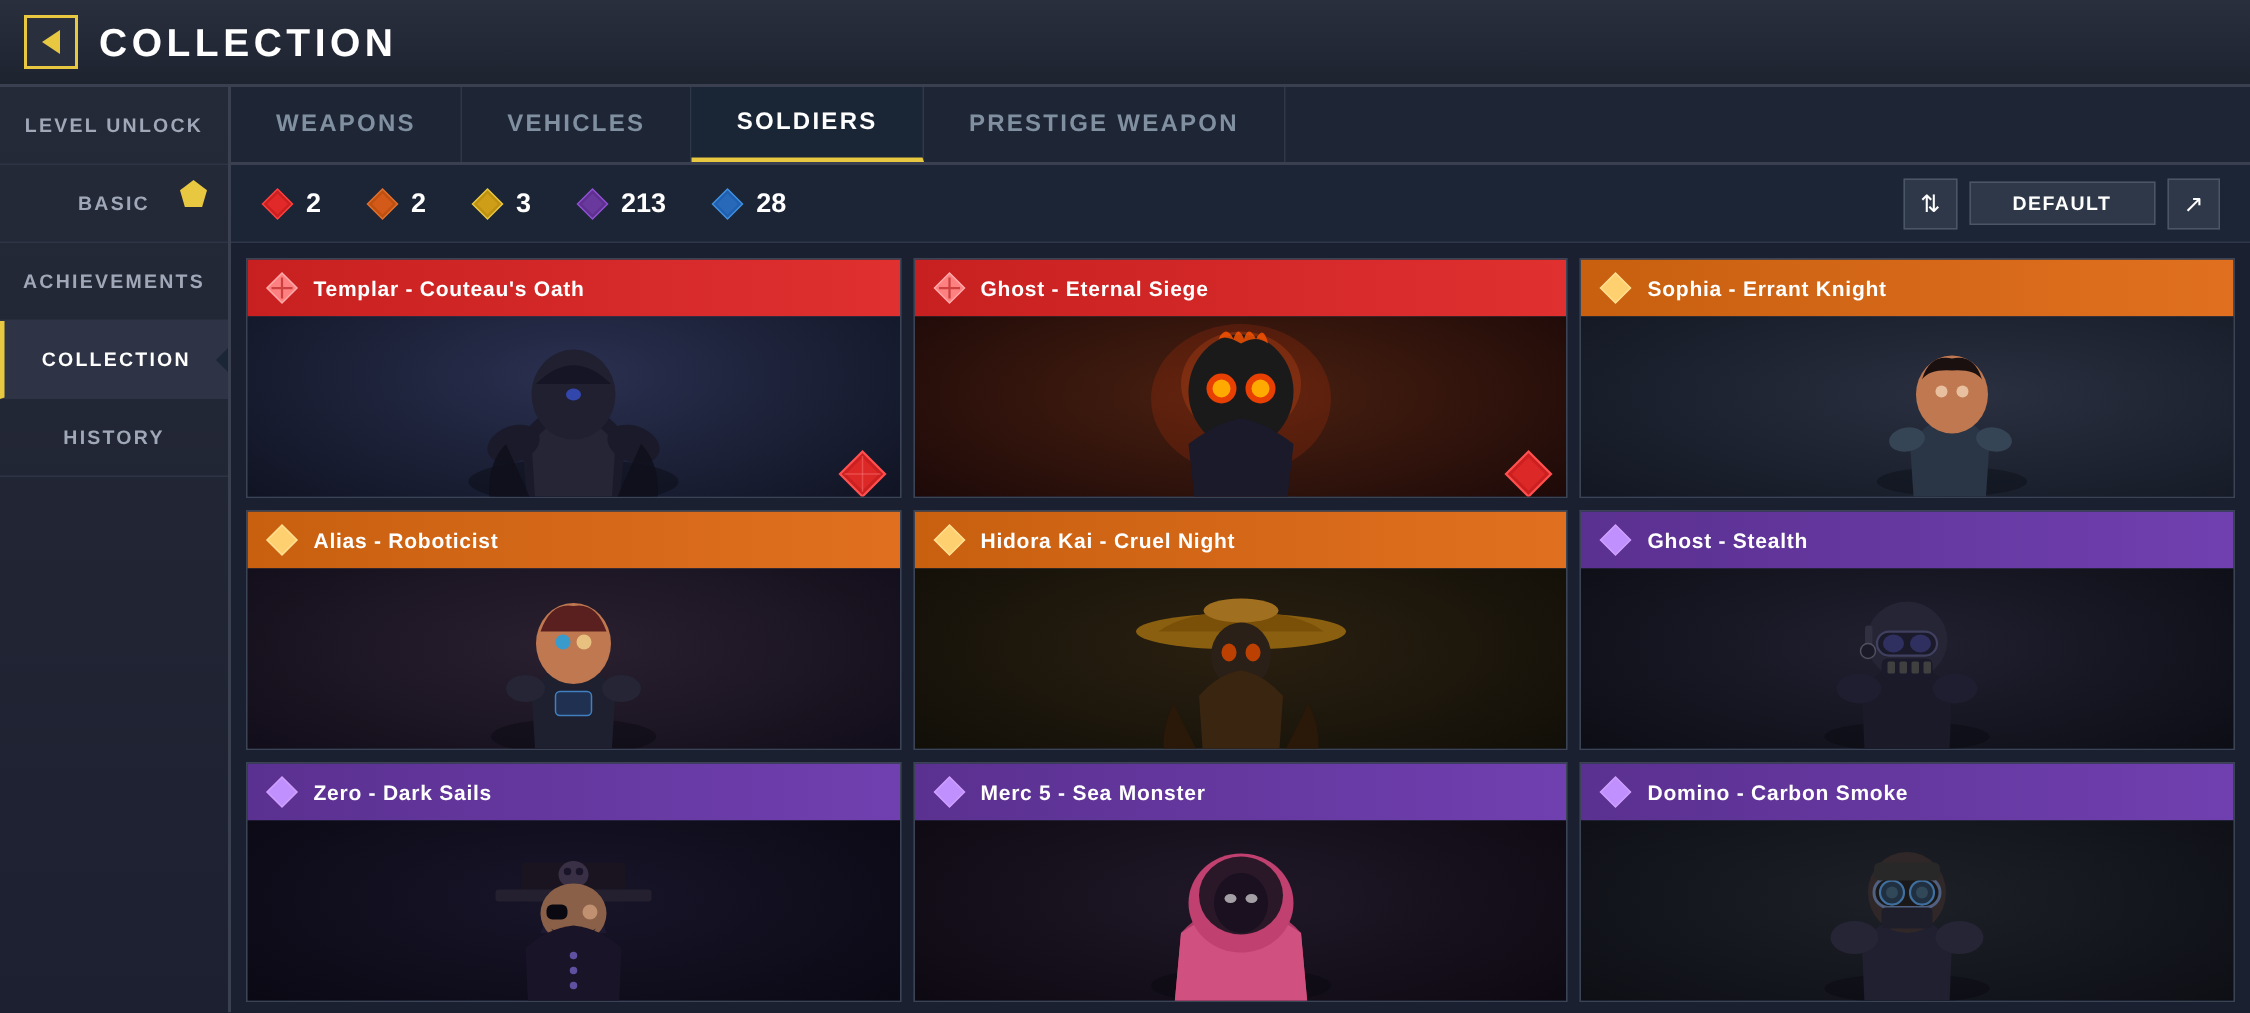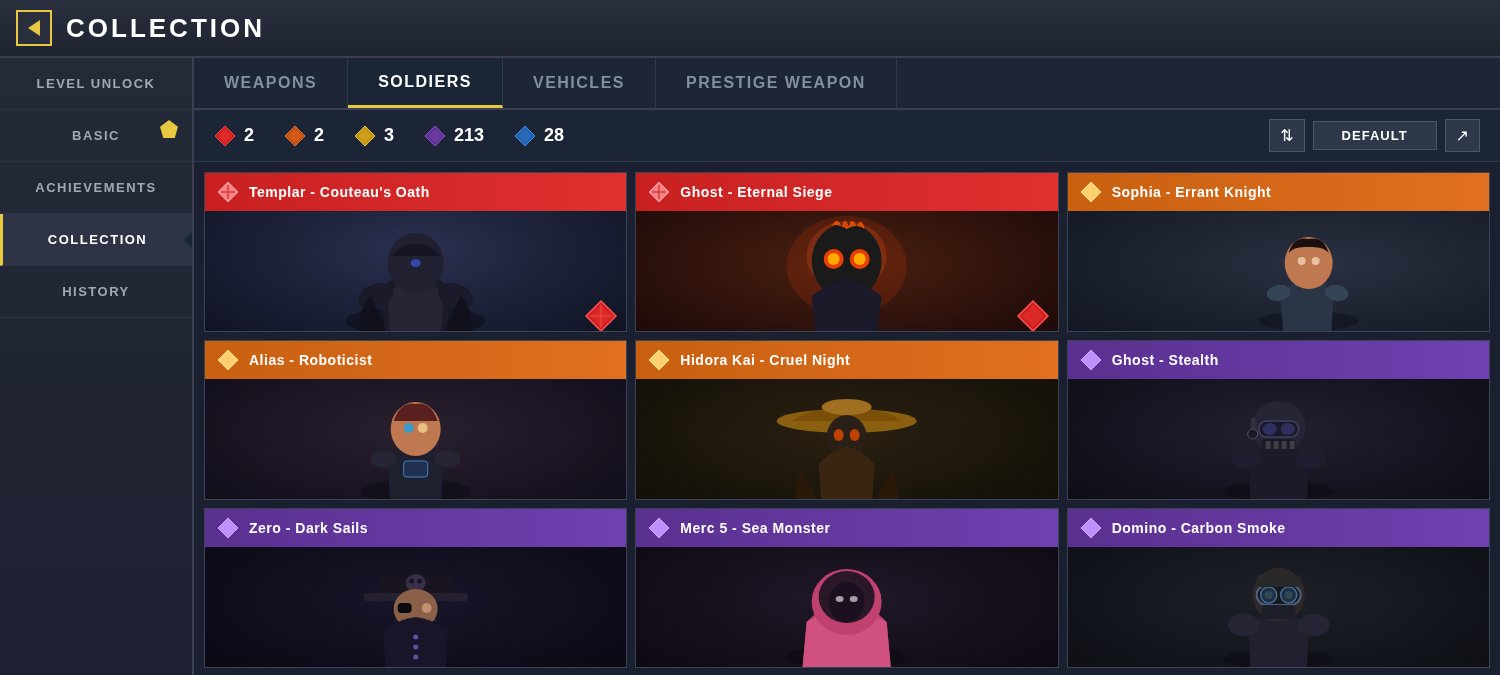--- a/index.html
+++ b/index.html
@@ -42,21 +42,21 @@
     }
 
     
     .main-layout {
       display: flex;
       height: calc(675px - 58px);
     }
 
     
     .sidebar {
-      width: 194px;
+      width: 154px;
       background: linear-gradient(180deg, #252a38 0%, #1c2030 100%);
       border-right: 2px solid #3a4050;
       display: flex;
       flex-direction: column;
     }
     .sidebar-item {
       padding: 18px 12px;
       text-align: center;
       font-size: 13px;
       font-weight: 700;
@@ -258,25 +258,25 @@
       <span>HISTORY</span>
     </div>
   </div>
 
   <div class="content">
 
     <div class="tabs">
       <div class="tab">
         <span>WEAPONS</span>
       </div>
+      <div class="tab">
+        <span>VEHICLES</span>
+      </div>
       <div class="tab active">
         <span>SOLDIERS</span>
-      </div>
-      <div class="tab">
-        <span>VEHICLES</span>
       </div>
       <div class="tab">
         <span>PRESTIGE WEAPON</span>
       </div>
     </div>
 
     <div class="stats-bar">
       <div class="stat-item">
         <svg width="22" height="22" viewBox="0 0 22 22">
           <polygon points="11,1 21,11 11,21 1,11" fill="#cc2020" stroke="#ff4040" stroke-width="1"></polygon>

